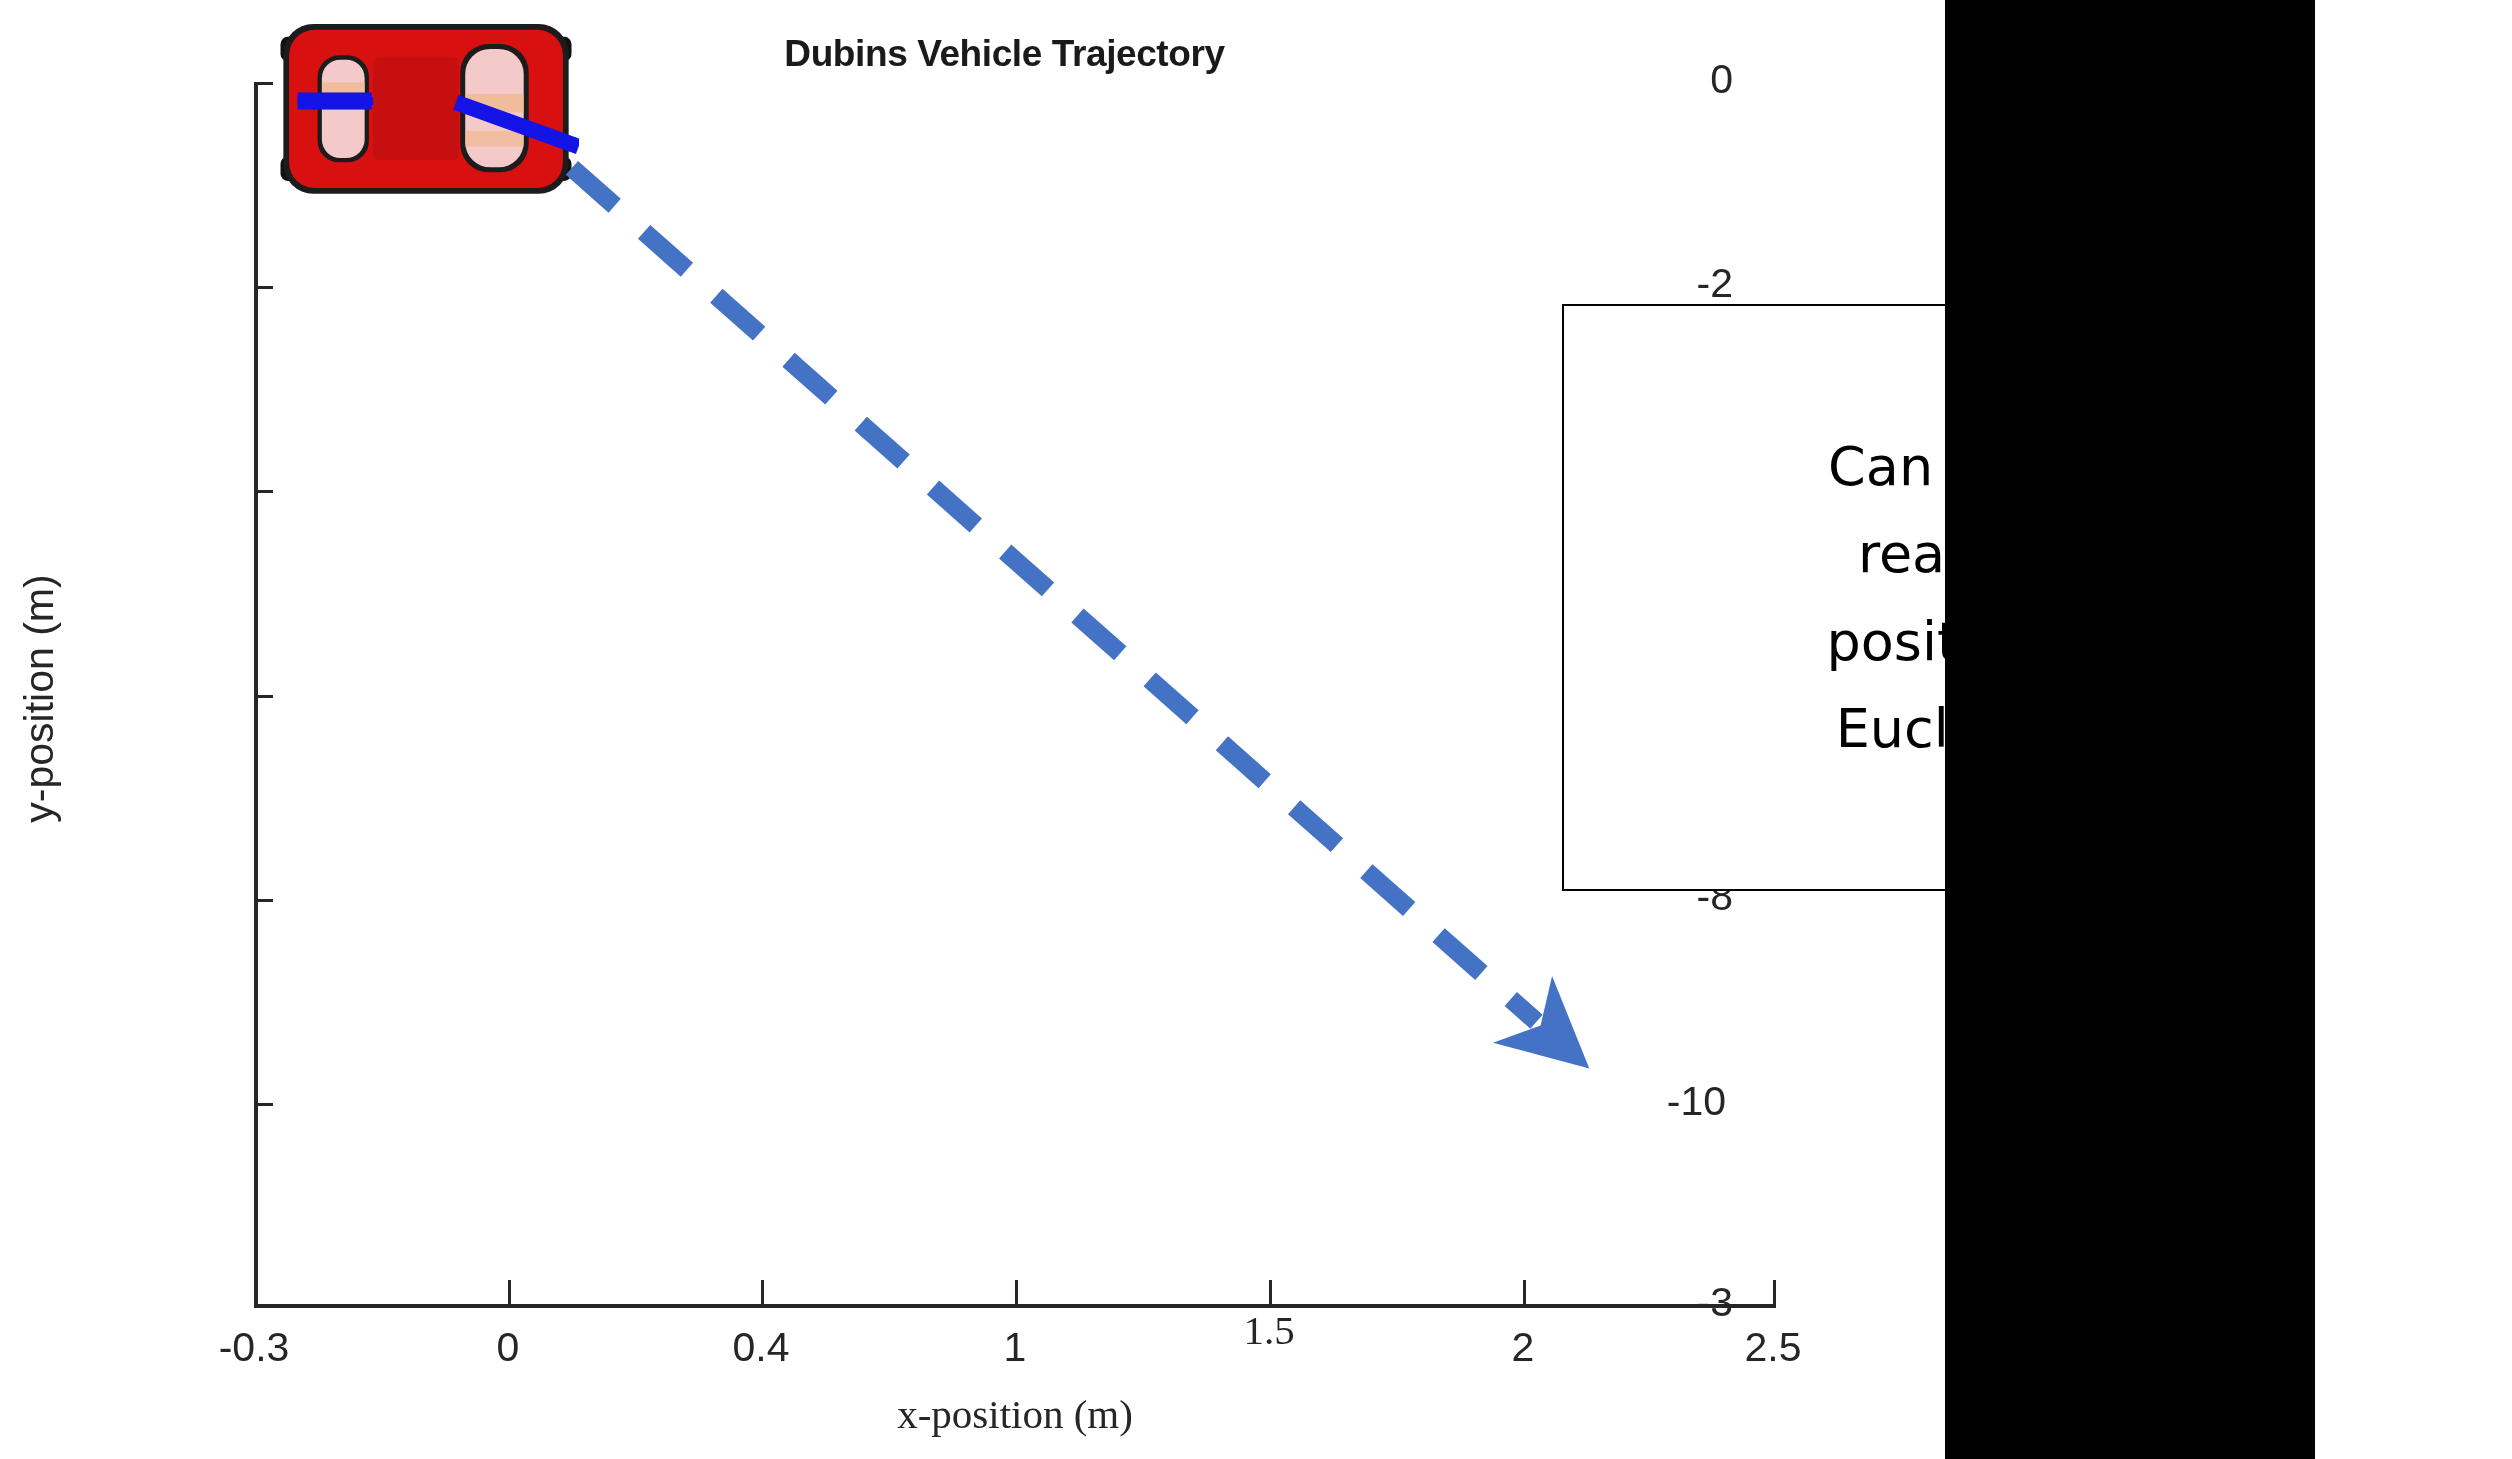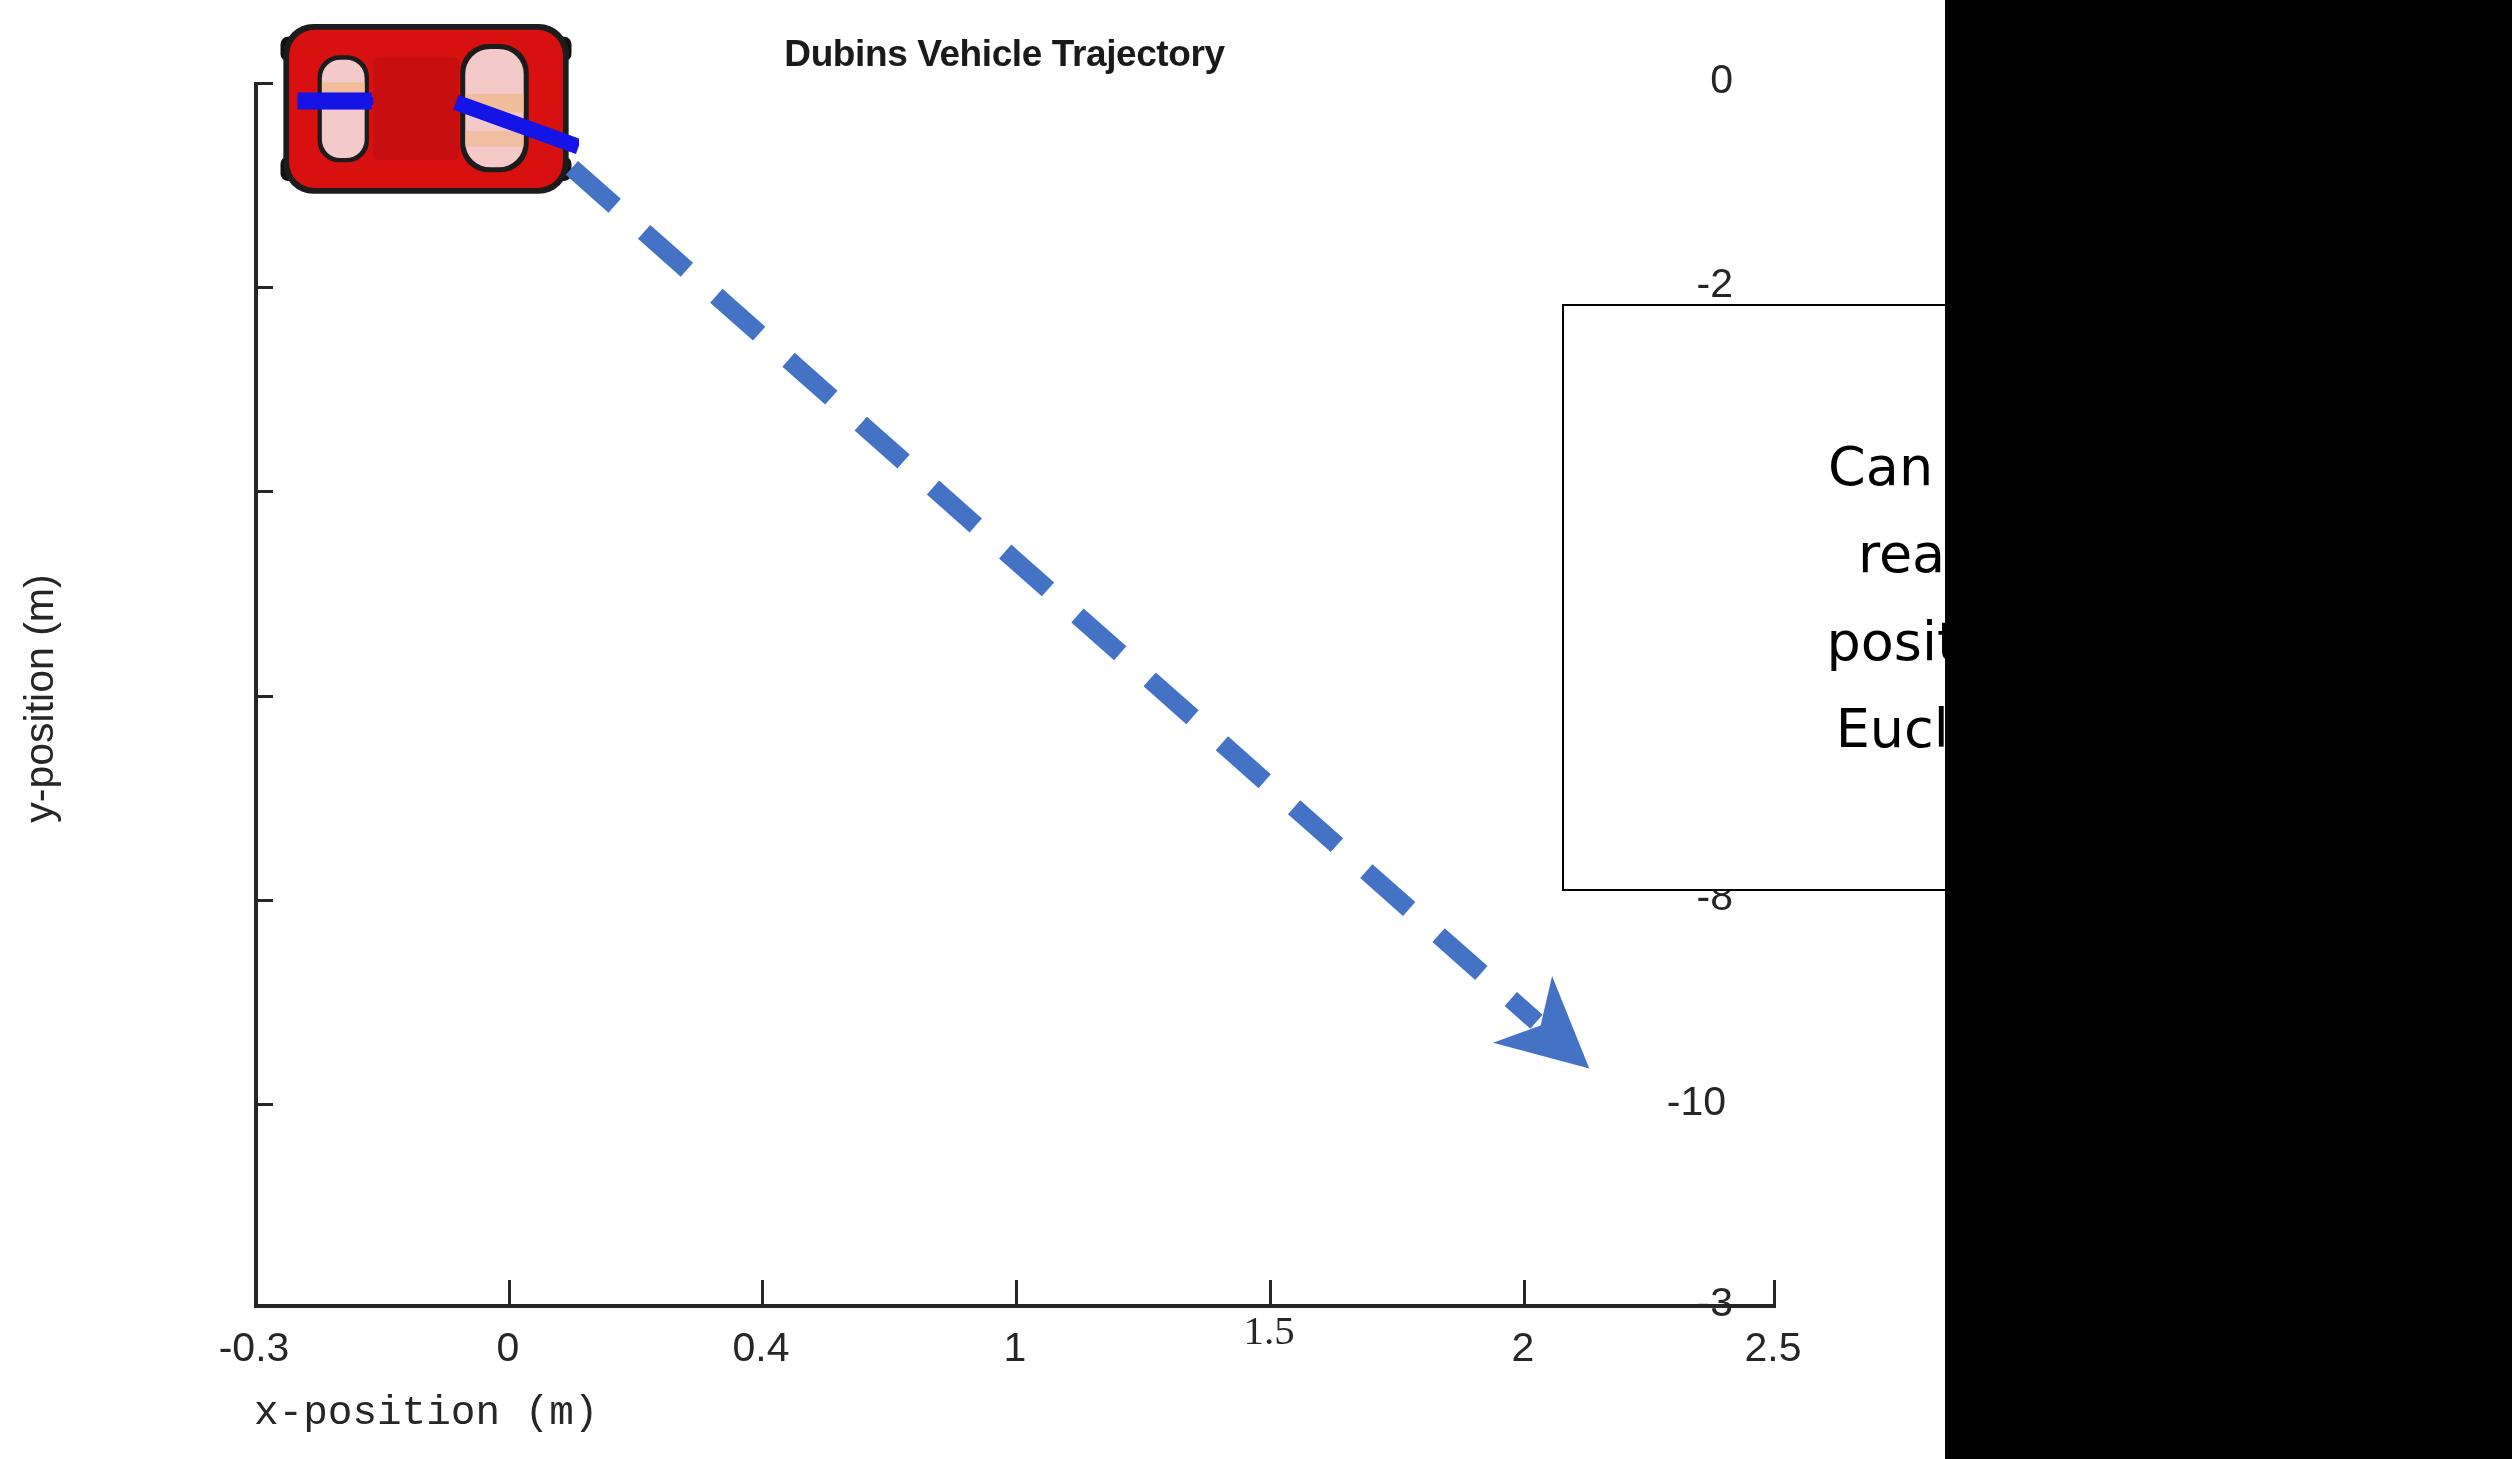--- a/index.html
+++ b/index.html
@@ -3,25 +3,26 @@
 <meta charset="utf-8">
 <title>Dubins Vehicle Trajectory</title>
 <style>
   html, body {
     margin: 0;
     padding: 0;
     background: #ffffff;
   }
   #stage {
     position: relative;
-    width: 2512px;
+    width: 2300px;
     height: 1459px;
     background: #ffffff;
     overflow: hidden;
     font-family: "Liberation Sans", sans-serif;
+    padding-left: 15px;
   }
 
   
   .occluder-right {
     position: absolute;
     left: 1945px;
     top: 0px;
     width: 567px;
     height: 1459px;
     background: #000000;
@@ -98,22 +99,22 @@
     font-size: 41px;
     color: #262626;
     white-space: nowrap;
   }
 
   .axis-label-x {
     position: absolute;
     left: 254px;
     top: 1390px;
     width: 1522px;
-    text-align: left;
-    font-family: Liberation Mono, monospace;
+    text-align: center;
+    font-family: Liberation Serif, serif;
     font-size: 41px;
     color: #262626;
   }
   .axis-label-y {
     position: absolute;
     left: -282px;
     top: 675px;
     width: 643px;
     text-align: center;
     transform: rotate(-90deg);

